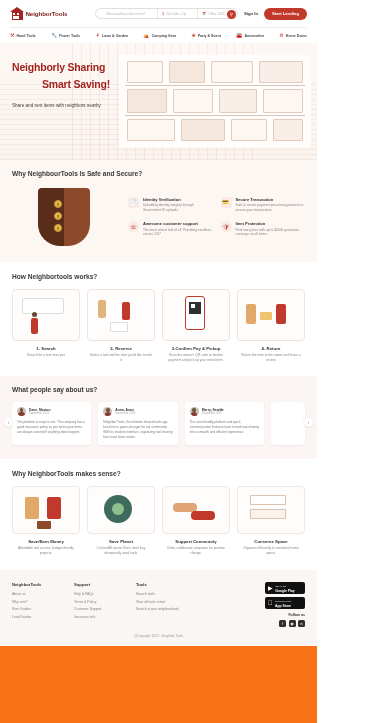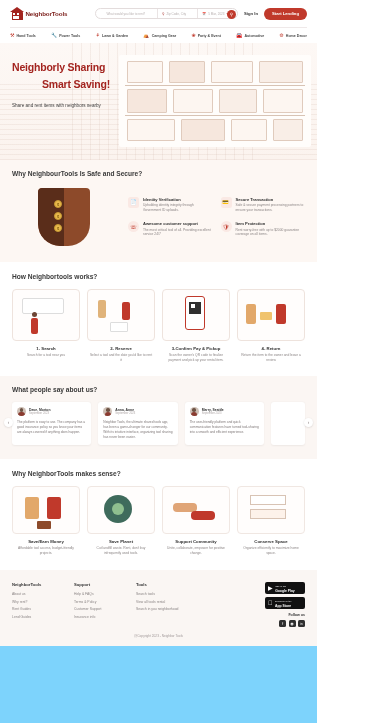--- a/index.html
+++ b/index.html
@@ -4,21 +4,21 @@
 <style>
   * { box-sizing: border-box; margin: 0; padding: 0; }
   html, body { width: 375px; height: 723px; }
   body {
     font-family: "Liberation Sans", sans-serif;
     background: #ffffff;
     color: #2b2b2b;
     font-size: 4px;
     overflow: hidden;
   }
-  .page { width: 317px; height: 723px; position: relative; background:#7dd3fc; }
+  .page { width: 317px; height: 723px; position: relative; background:#f97316; }
 
   
   .header-wrap { background: #fff; padding: 0 10px; }
   .topbar {
     height: 28px; display: flex; align-items: center; gap: 6px;
     border-bottom: 0.5px solid #efe9e9;
   }
   .logo { display: flex; align-items: center; gap: 1.5px; }
   .logo-mark { width: 14px; height: 13px; position: relative; }
   .logo-mark .roof {

